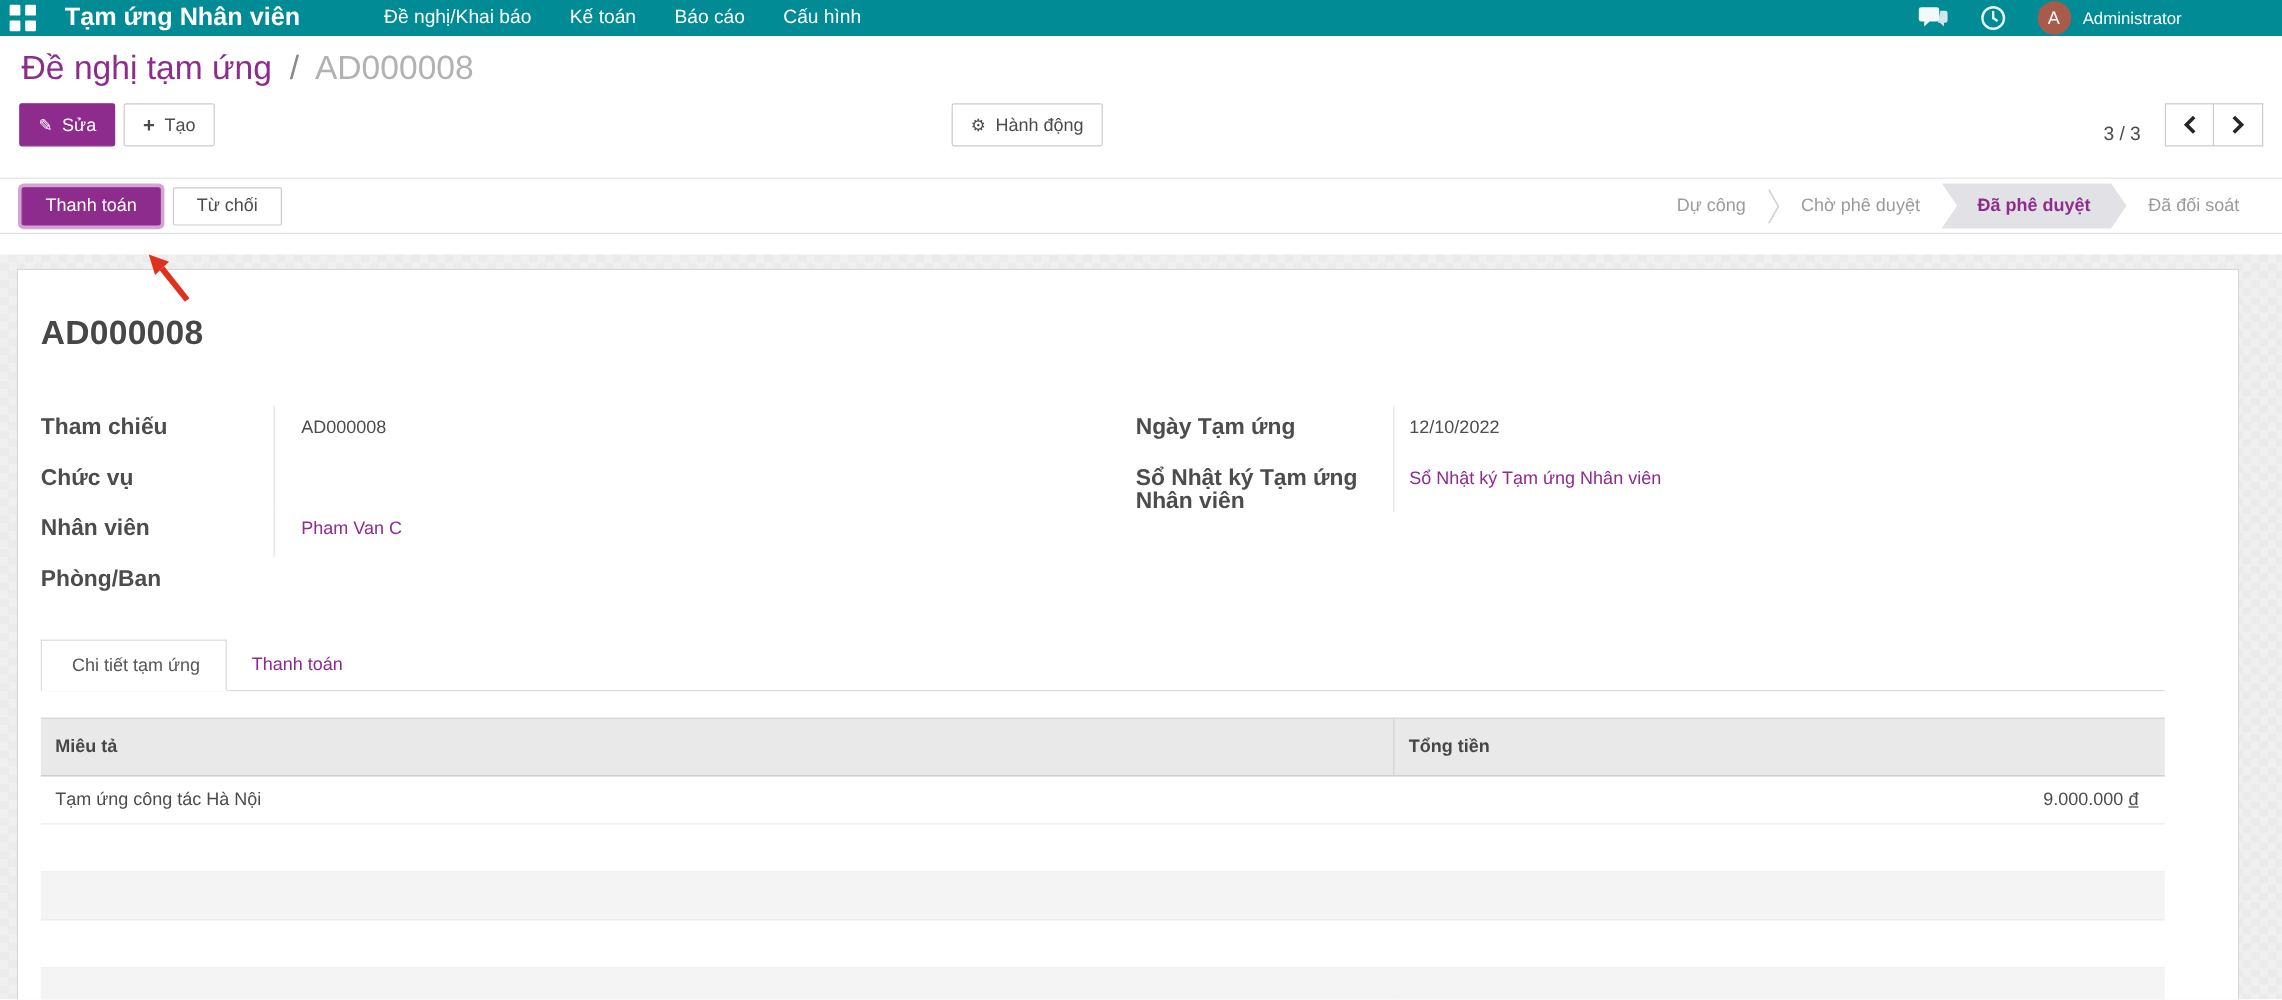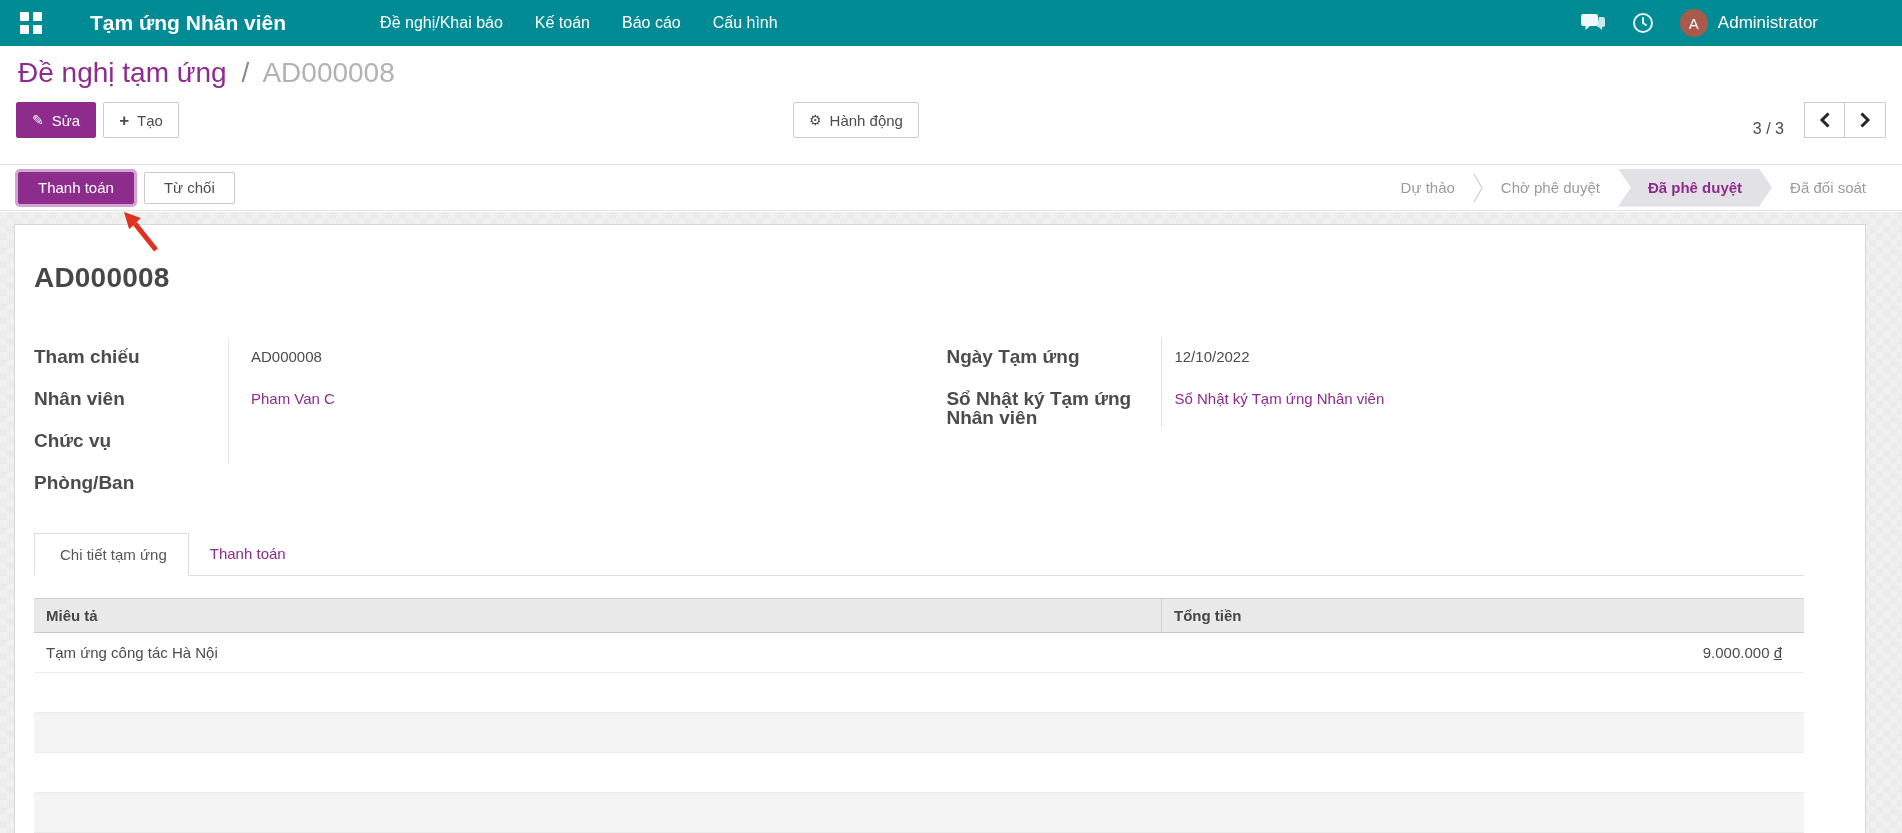--- a/index.html
+++ b/index.html
@@ -5,35 +5,35 @@
   * { box-sizing: border-box; }
   html,body { margin:0; padding:0; }
   body {
     width:1902px; height:833px; overflow:hidden; position:relative;
     font-family:"Liberation Sans","DejaVu Sans",sans-serif;
     color:#4c4c4c; background:#fff;
   }
 
   
   .navbar {
-    height:46px; background:#008b95; color:#fff;
-    display:flex; align-items:center; padding:0 84px 0 20px;gap:24px;
+    height:30px; background:#008b95; color:#fff;
+    display:flex; align-items:center; padding:0 84px 0 8px;
   }
   .apps-icon { width:22px; height:22px; display:grid;
     grid-template-columns:9px 9px; grid-template-rows:9px 9px; gap:4px; margin-right:24px; cursor:pointer; }
   .apps-icon span { background:#fff; border-radius:1px; }
   .nav-title { font-size:21px; font-weight:700; margin-right:54px; white-space:nowrap; cursor:pointer; }
   .nav-menu { display:flex; }
   .nav-item { padding:0 16px; line-height:46px; font-size:16px; cursor:pointer; white-space:nowrap; }
   .nav-right { margin-left:auto; display:flex; align-items:center; gap:24px; }
   .sys-icon { width:26px; height:26px; display:flex; align-items:center; justify-content:center; cursor:pointer; }
   .user-block { display:flex; align-items:center; gap:10px; cursor:pointer; }
   .avatar { width:28px; height:28px; border-radius:50%; background:#a85b4b; color:#fff;
     display:flex; align-items:center; justify-content:center; font-size:15px; }
-  .user-name { font-size:17px; }
+  .user-name { font-size:14px; }
 
   
   .control-panel { height:118px; padding:14px 16px 0 16px; background:#fff; }
   .breadcrumb { font-size:28px; line-height:26px; margin:0 0 16px 2px; }
   .bc-link { color:#8e2c8e; cursor:pointer; }
   .bc-sep { color:#8a8a8a; margin:0 7px; }
   .bc-current { color:#b2b2b2; }
   .cp-row { position:relative; display:flex; align-items:center; height:36px; }
   .btn {
     font-size:15px; height:36px; padding:0 15px; border:1px solid #cccbcb;
@@ -95,21 +95,21 @@
   
   .tabs { margin-top:27px; display:flex; border-bottom:1px solid #dddddd; }
   .tab { padding:12px 21px; font-size:15px; cursor:pointer; }
   .tab.active { background:#fff; border:1px solid #dddddd; border-bottom:1px solid #fff; margin-bottom:-1px; color:#555;padding-left:25px; }
   .tab.inactive { color:#8e2c8e; }
 
   
   table.o-list { margin-top:22px; width:100%; border-collapse:collapse; font-size:15px; }
   table.o-list thead th {
     background:#e9e9e9; border-top:1px solid #d0d0d0; border-bottom:1px solid #c9c9c9;
-    height:34px; font-weight:700; text-align:left; padding:0 12px; color:#474747;
+    height:48px; font-weight:700; text-align:left; padding:0 12px; color:#474747;
   }
   th.col-desc { width:63.7%; border-right:1px solid #d2d2d2; }
   .amount-cell { text-align:right; padding-right:22px !important; }
   table.o-list tbody td { height:40px; border-bottom:1px solid #ebebeb; padding:0 12px; }
   tr.empty-row td { height:35px; }
   tr.empty-row.shade td { background:#f4f4f4; }
 
   .annotation-arrow { position:absolute; left:110px; top:202px; pointer-events:none; }
 </style>
 </head>
@@ -187,21 +187,21 @@
         </div>
       </div>
     </div>
   </div>
 </div>
 
 <div class="status-row">
   <button class="btn btn-primary sb-btn highlight">Thanh toán</button>
   <button class="btn sb-btn">Từ chối</button>
   <div class="steps">
-    <div class="step">Dự thảo</div>
+    <div class="step">Dự công</div>
     <div class="step-sep">
       <svg width="10" height="30" viewBox="0 0 10 30">
           <path d="M1 1 9 15 1 29" fill="none" stroke="#d5d5d5" stroke-width="1.5"></path>
         </svg>
     </div>
     <div class="step">Chờ phê duyệt</div>
     <div class="step active">Đã phê duyệt</div>
     <div class="step">Đã đối soát</div>
   </div>
 </div>
@@ -210,26 +210,26 @@
   <div class="sheet">
     <div class="sheet-title">AD000008</div>
 
     <div class="fields">
       <div class="col-left">
         <div class="field-row">
           <div class="field-label">Tham chiếu</div>
           <div class="field-value">AD000008</div>
         </div>
         <div class="field-row">
+          <div class="field-label">Chức vụ</div>
+          <div class="field-value"></div>
+        </div>
+        <div class="field-row">
           <div class="field-label">Nhân viên</div>
           <div class="field-value"><span class="link">Pham Van C</span></div>
-        </div>
-        <div class="field-row">
-          <div class="field-label">Chức vụ</div>
-          <div class="field-value"></div>
         </div>
         <div class="field-row">
           <div class="field-label">Phòng/Ban</div>
         </div>
       </div>
       <div class="col-right">
         <div class="field-row">
           <div class="field-label">Ngày Tạm ứng</div>
           <div class="field-value">12/10/2022</div>
         </div>

